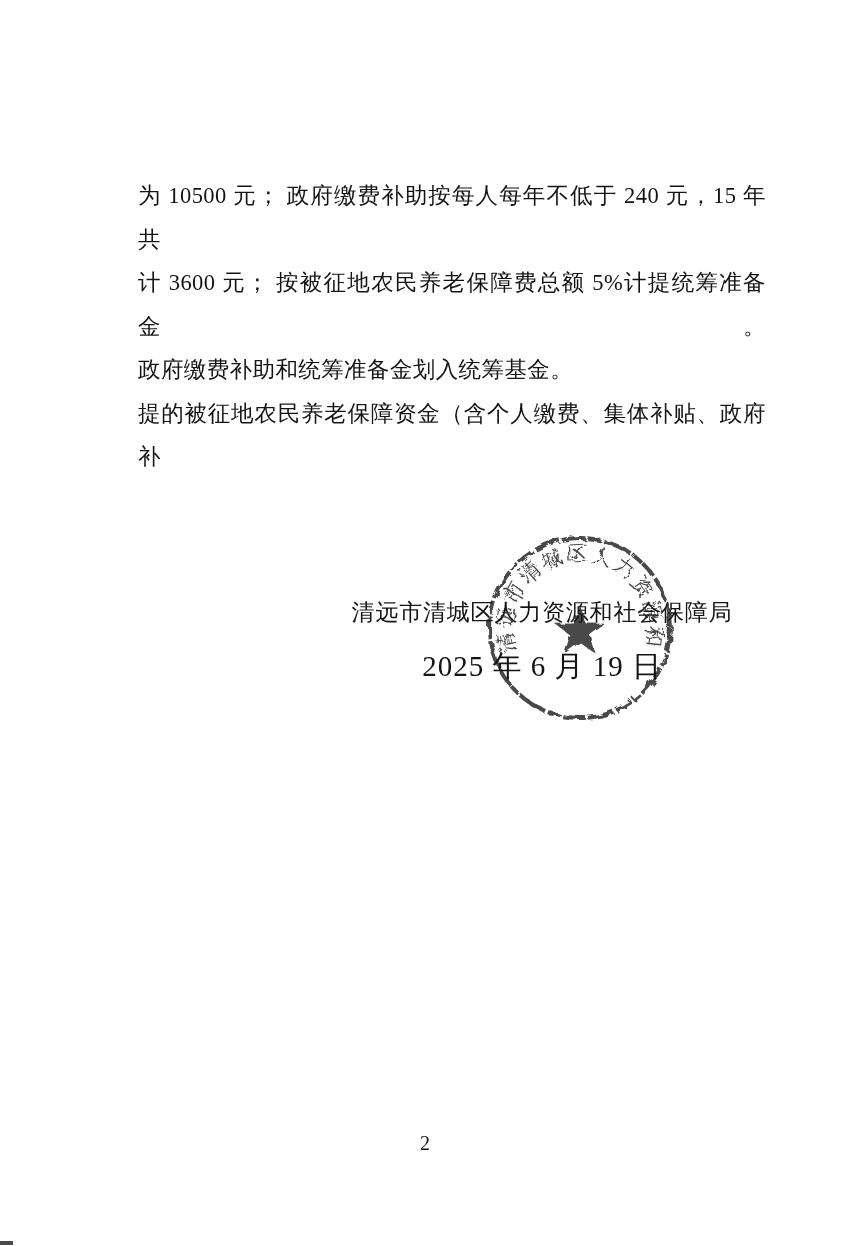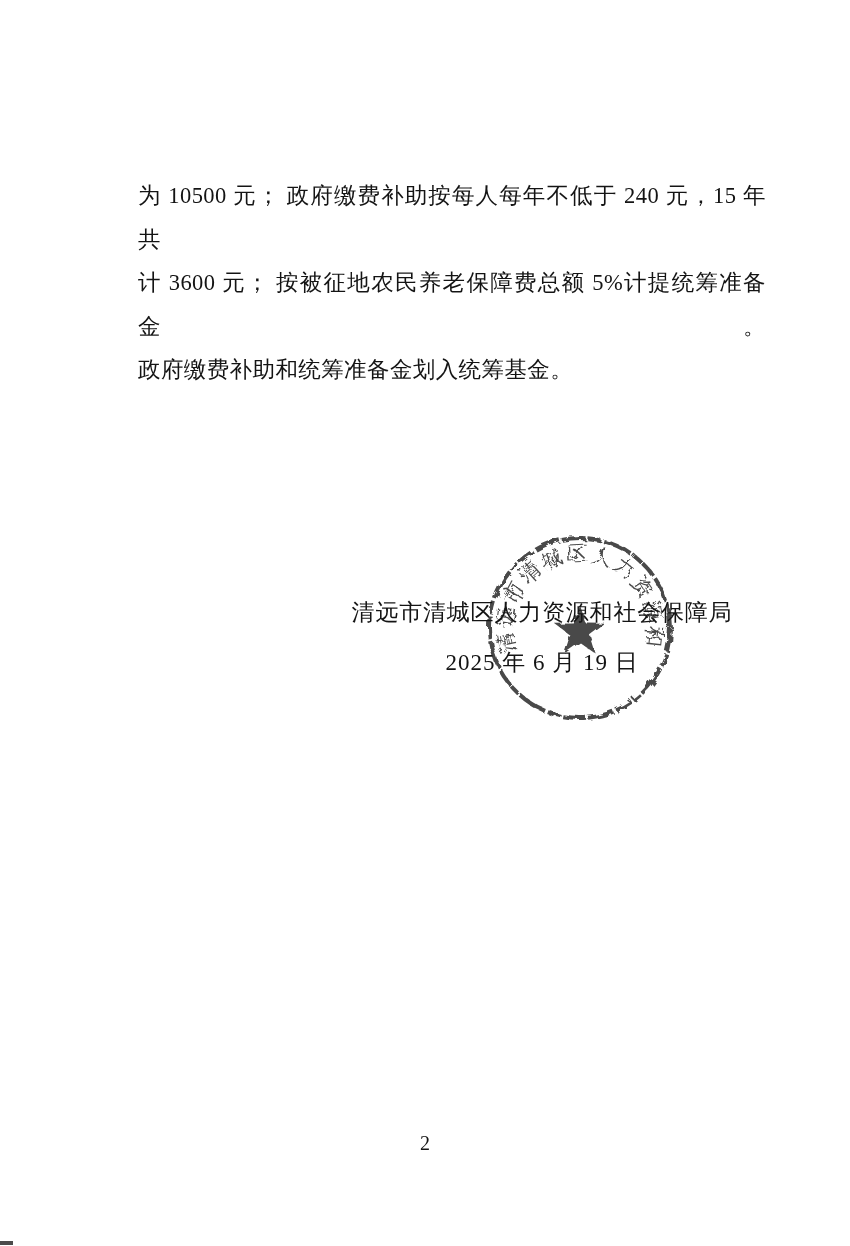--- a/index.html
+++ b/index.html
@@ -51,21 +51,21 @@
   }
   .issuer {
     font-size: 23px;
     letter-spacing: 0.8px;
     color: #141414;
     white-space: nowrap;
     text-align: center;
   }
   .doc-date {
     margin-top: 19px;
-    font-size: 23px;
+    font-size: 29px;
     letter-spacing: 1px;
     color: #141414;
     text-align: center;
     white-space: nowrap;
   }
   
   .seal-wrap {
     position: absolute;
     left: 480px;
     top: 528px;
@@ -96,20 +96,21 @@
 </style>
 </head>
 <body>
 
 <div class="page">
 
   <div class="text-block">
     <div class="line">为 10500 元； 政府缴费补助按每人每年不低于 240 元，15 年共</div>
     <div class="line">计 3600 元； 按被征地农民养老保障费总额 5%计提统筹准备金。</div>
     <div class="line last">政府缴费补助和统筹准备金划入统筹基金。</div>
+    <div class="line">提的被征地农民养老保障资金（含个人缴费、集体补贴、政府补</div>
   </div>
 
   <div class="seal-wrap">
     <svg width="200" height="200" viewBox="0 0 200 200">
       <defs>
         <filter id="rough" x="-20%" y="-20%" width="140%" height="140%">
           <feTurbulence type="fractalNoise" baseFrequency="0.11" numOctaves="2" seed="7" result="n"></feTurbulence>
           <feDisplacementMap in="SourceGraphic" in2="n" scale="7"></feDisplacementMap>
         </filter>
       </defs>

